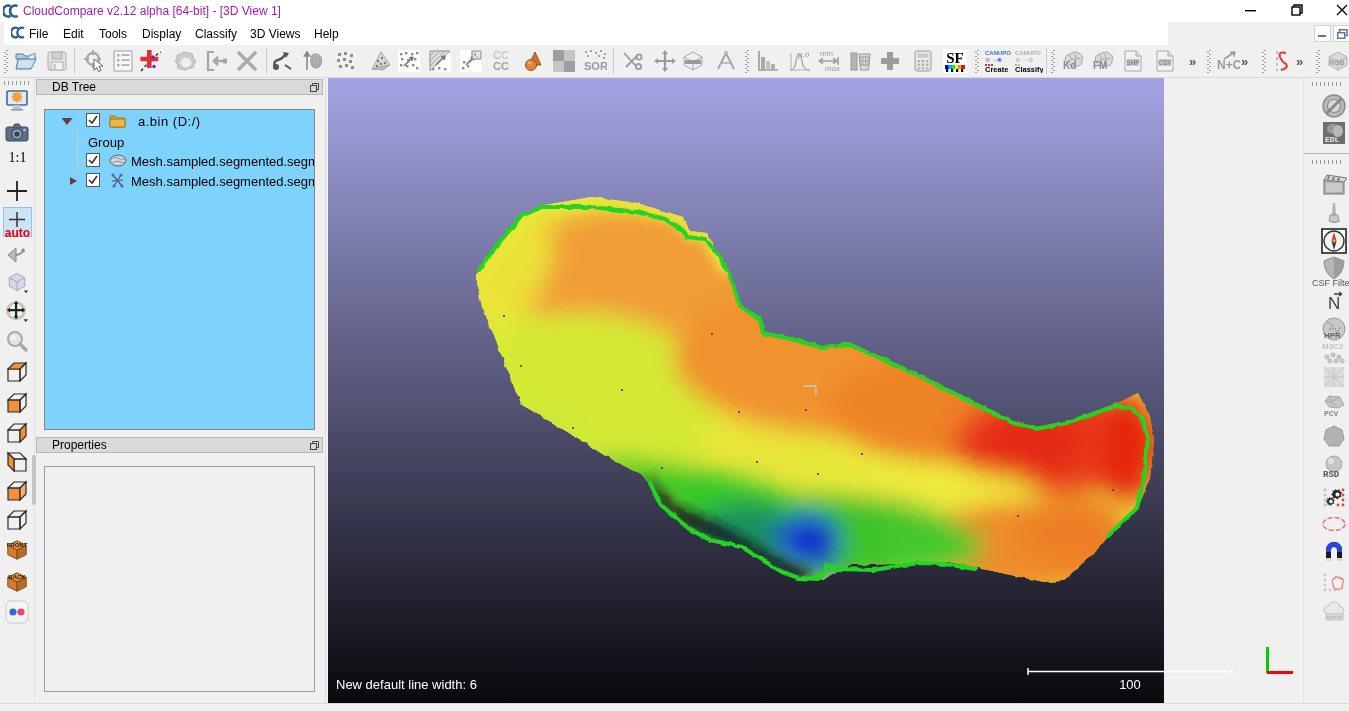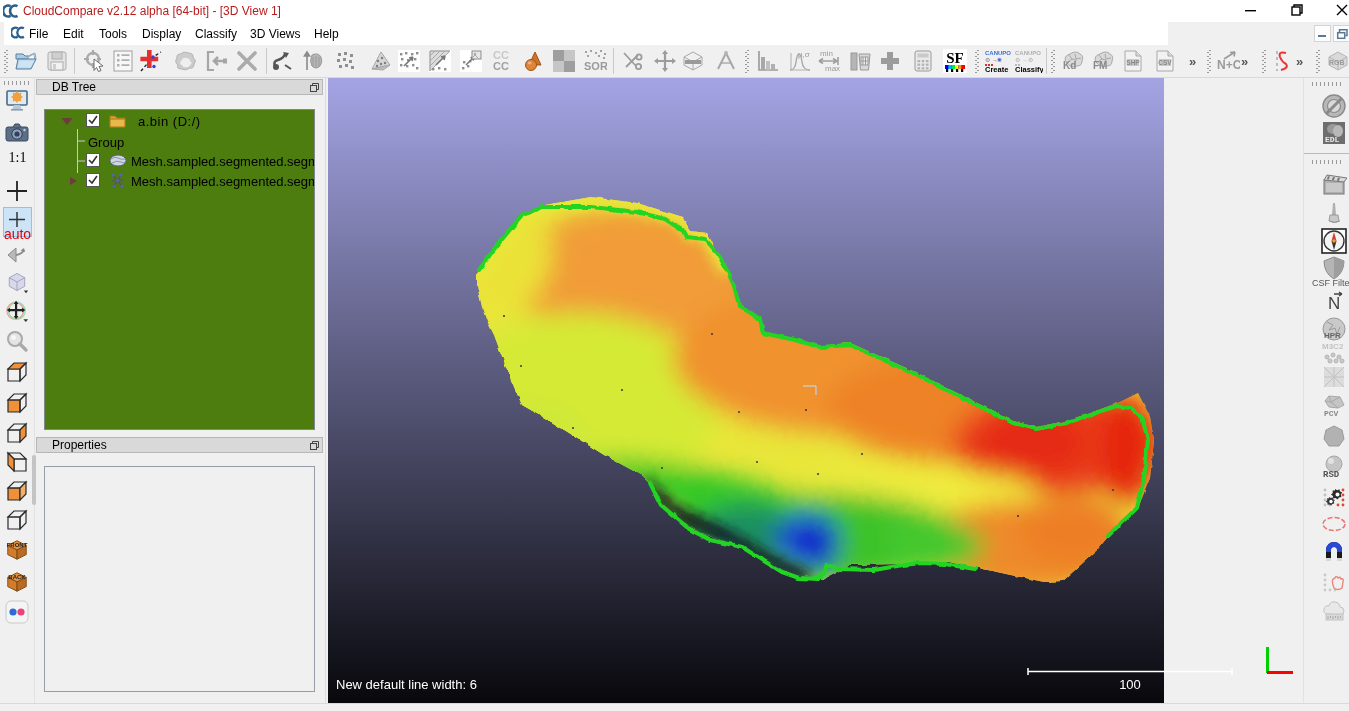--- a/index.html
+++ b/index.html
@@ -1,30 +1,30 @@
 <!DOCTYPE html>
 <html><head><meta charset="utf-8"><style>
 *{margin:0;padding:0;box-sizing:border-box}
 html,body{width:1349px;height:711px;overflow:hidden;font-family:"Liberation Sans",sans-serif;background:#f0f0f0;position:relative}
 .abs{position:absolute}
 #titlebar{position:absolute;left:0;top:0;width:1349px;height:22px;background:#ffffff}
-#titlebar .ttl{position:absolute;left:23px;top:4px;font-size:12px;color:#b91c1c}
+#titlebar .ttl{position:absolute;left:23px;top:4px;font-size:12px;color:#a21caf}
 #menubar{position:absolute;left:4px;top:22px;width:1164px;height:23px;background:#ffffff}
 .mitem{position:absolute;top:5px;font-size:12px;color:#000}
 #toolbar{position:absolute;left:0;top:45px;width:1349px;height:33px;background:#f0f0f0;border-bottom:1px solid #d9d9d9}
 .ti{position:absolute;top:4px;width:24px;height:24px}
 .tsep{position:absolute;top:3px;width:1px;height:26px;background:#c9c9c9}
 .hdots{position:absolute;width:4px;top:5px;height:23px;background:repeating-linear-gradient(0deg,#9a9a9a 0 1px,transparent 1px 4px),repeating-linear-gradient(0deg,transparent 0 2px,#9a9a9a 2px 3px,transparent 3px 4px);background-size:2px 100%,2px 100%;background-position:0 0,2px 0;background-repeat:no-repeat}
 #leftcol{position:absolute;left:0;top:78px;width:35px;height:625px;background:#f0f0f0;border-right:1px solid #e2e2e2}
 .li{position:absolute;left:5px;width:24px;height:24px}
 #rightcol{position:absolute;left:1303px;top:78px;width:58px;height:625px;background:#f0f0f0;border-left:1px solid #e2e2e2}
 .ri{position:absolute;left:17px;width:26px;height:26px}
 .phdr{position:absolute;left:36px;width:287px;height:16px;background:#d9d9d9;border:1px solid #b7b7b7;font-size:12px;color:#000;padding-left:15px;line-height:14px}
 .pfloat{position:absolute;top:2px;width:11px;height:11px}
-#treebox{position:absolute;left:44px;top:109px;width:271px;height:321px;background:#4d7c0f;border:1px solid #82868e;font-size:13px;color:#000;overflow:hidden}
+#treebox{position:absolute;left:44px;top:109px;width:271px;height:321px;background:#7dd3fc;border:1px solid #82868e;font-size:13px;color:#000;overflow:hidden}
 #propbox{position:absolute;left:44px;top:466px;width:271px;height:226px;background:#f0f0f0;border:1px solid #969ca8}
 #view{position:absolute;left:328px;top:78px;width:836px;height:625px;background:linear-gradient(#a4a4e4,#08080c)}
 #statusbar{position:absolute;left:0;top:703px;width:1349px;height:8px;background:#f0f0f0;border-top:1px solid #d9d9d9}
 #overlaytext{position:absolute;left:8px;top:599px;color:#fff;font-size:13px}
 .trow{position:relative;height:20px;white-space:nowrap}
 .cc-logo{position:absolute}
 #vsplit{position:absolute;left:325px;top:78px;width:1px;height:625px;background:#dcdcdc}
 </style></head>
 <body>
 <div id="titlebar">
@@ -405,21 +405,21 @@
       <circle cx="19.5" cy="9" r="1.2" fill="#c2d0dc"></circle>
     </svg>
 <div class="abs" style="left:0;top:72px;width:35px;text-align:center;font-size:14px;font-weight:normal;font-family:'Liberation Serif',serif;color:#000">1:1</div>
 <svg class="li" style="top:101px" viewBox="0 0 24 24">
       <path d="M12 2 v20 M2 12 h20" stroke="#222" stroke-width="1.8"></path>
     </svg>
 <div class="abs" style="left:3px;top:129px;width:29px;height:30px;background:#cde4f7;border:1px solid #90c2ea"></div>
 <svg class="li" style="top:131px" viewBox="0 0 24 24">
       <path d="M12 3 v15 M4 10.5 h16" stroke="#333" stroke-width="1.5"></path>
     </svg>
-<div class="abs" style="left:0;top:148px;width:35px;text-align:center;font-size:14px;font-weight:normal;color:#e00">auto</div>
+<div class="abs" style="left:0;top:148px;width:35px;text-align:center;font-size:12px;font-weight:bold;color:#e00">auto</div>
 <svg class="li" style="top:165px" viewBox="0 0 24 24">
       <path d="M11 5 L3 12 L11 19 Z" fill="#b9b9b9" stroke="#8a8a8a"></path>
       <path d="M11 12 q6-1 8-5" fill="none" stroke="#8a8a8a" stroke-width="1.8"></path>
       <path d="M20 9 l-1-4 -3.5 2.5 Z" fill="#8a8a8a"></path>
     </svg>
 <svg class="li" style="top:192px" viewBox="0 0 28 28" width="28" height="28">
       <g stroke="#9a9ab8" fill="#d4d4ea" fill-opacity="0.85">
         <path d="M5 9 L14 4 L23 9 L23 19 L14 24 L5 19 Z"></path>
         <path d="M5 9 L14 14 L23 9 M14 14 V24" fill="none"></path>
       </g>

